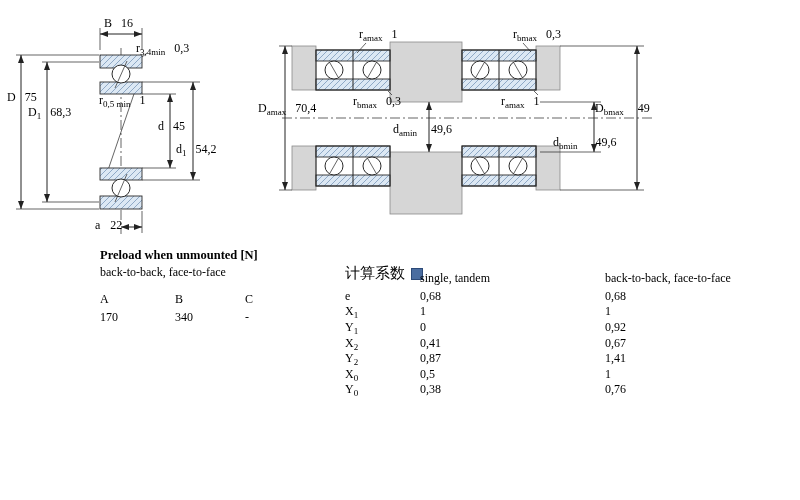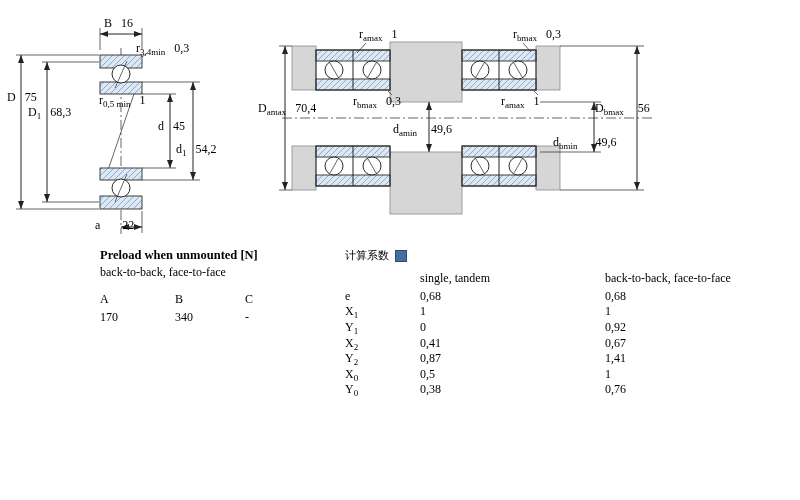--- a/index.html
+++ b/index.html
@@ -19,21 +19,21 @@
   .dim sub{font-size:9px;}
   .dv{margin-left:9px;}
   
   .block{position:absolute;font-size:12px;}
   #preload{left:100px;top:248px;width:240px;height:90px;}
   .pl-title{position:absolute;left:0;top:0;font-size:12.5px;font-weight:bold;white-space:nowrap;}
   .pl-sub{position:absolute;left:0;top:17px;white-space:nowrap;}
   .pl-grid{position:absolute;left:0;top:44px;width:100%;height:14px;}
   .pl-grid span{position:absolute;top:0;white-space:nowrap;}
   #factors{left:345px;top:248px;width:440px;height:165px;}
-  .f-title{position:absolute;left:0;top:0;font-size:11px;display:flex;gap:6px;align-items:center;white-space:nowrap;}
+  .f-title{position:absolute;left:0;top:16px;font-size:15px;display:flex;gap:6px;align-items:center;white-space:nowrap;}
   .f-icon{width:10px;height:10px;background:#4a6da0;border:1px solid #2c4a78;display:inline-block;}
   .f-h{position:absolute;white-space:nowrap;}
   .frow{position:absolute;left:0;width:100%;height:14px;white-space:nowrap;}
   .frow .fs{position:absolute;left:0;}
   .frow .fs sub{font-size:9px;}
   .frow .fv1{position:absolute;left:75px;}
   .frow .fv2{position:absolute;left:260px;}
 </style>
 </head>
 <body>
@@ -185,21 +185,21 @@
   <div class="dim" style="left:158px;top:120px">
     <span class="ds"><span>d</span><sub></sub></span>
       <span class="dv">45</span>
   </div>
   <div class="dim" style="left:176px;top:143px">
     <span class="ds"><span>d</span><sub>1</sub></span>
       <span class="dv">54,2</span>
   </div>
   <div class="dim" style="left:95px;top:219px">
     <span class="ds"><span>a</span><sub></sub></span>
-      <span class="dv" style="margin-left:22px">22</span>
+      <span class="dv" style="margin-left:10px">22</span>
   </div>
 
   <div class="dim" style="left:359px;top:28px">
     <span class="ds"><span>r</span><sub>amax</sub></span>
       <span class="dv">1</span>
   </div>
   <div class="dim" style="left:258px;top:102px">
     <span class="ds"><span>D</span><sub>amax</sub></span>
       <span class="dv">70,4</span>
   </div>
@@ -215,21 +215,21 @@
   <div class="dim" style="left:513px;top:28px">
     <span class="ds"><span>r</span><sub>bmax</sub></span>
       <span class="dv">0,3</span>
   </div>
   <div class="dim" style="left:501px;top:95px">
     <span class="ds"><span>r</span><sub>amax</sub></span>
       <span class="dv">1</span>
   </div>
   <div class="dim" style="left:595px;top:102px">
     <span class="ds"><span>D</span><sub>bmax</sub></span>
-      <span class="dv" style="margin-left:14px">56</span>
+      <span class="dv" style="margin-left:14px">49</span>
   </div>
   <div class="dim" style="left:553px;top:136px">
     <span class="ds"><span>d</span><sub>bmin</sub></span>
       <span class="dv" style="margin-left:18px">49,6</span>
   </div>
 
   <div id="preload" class="block">
     <div class="pl-title">Preload when unmounted [N]</div>
     <div class="pl-sub">back-to-back, face-to-face</div>
     <div class="pl-grid">

